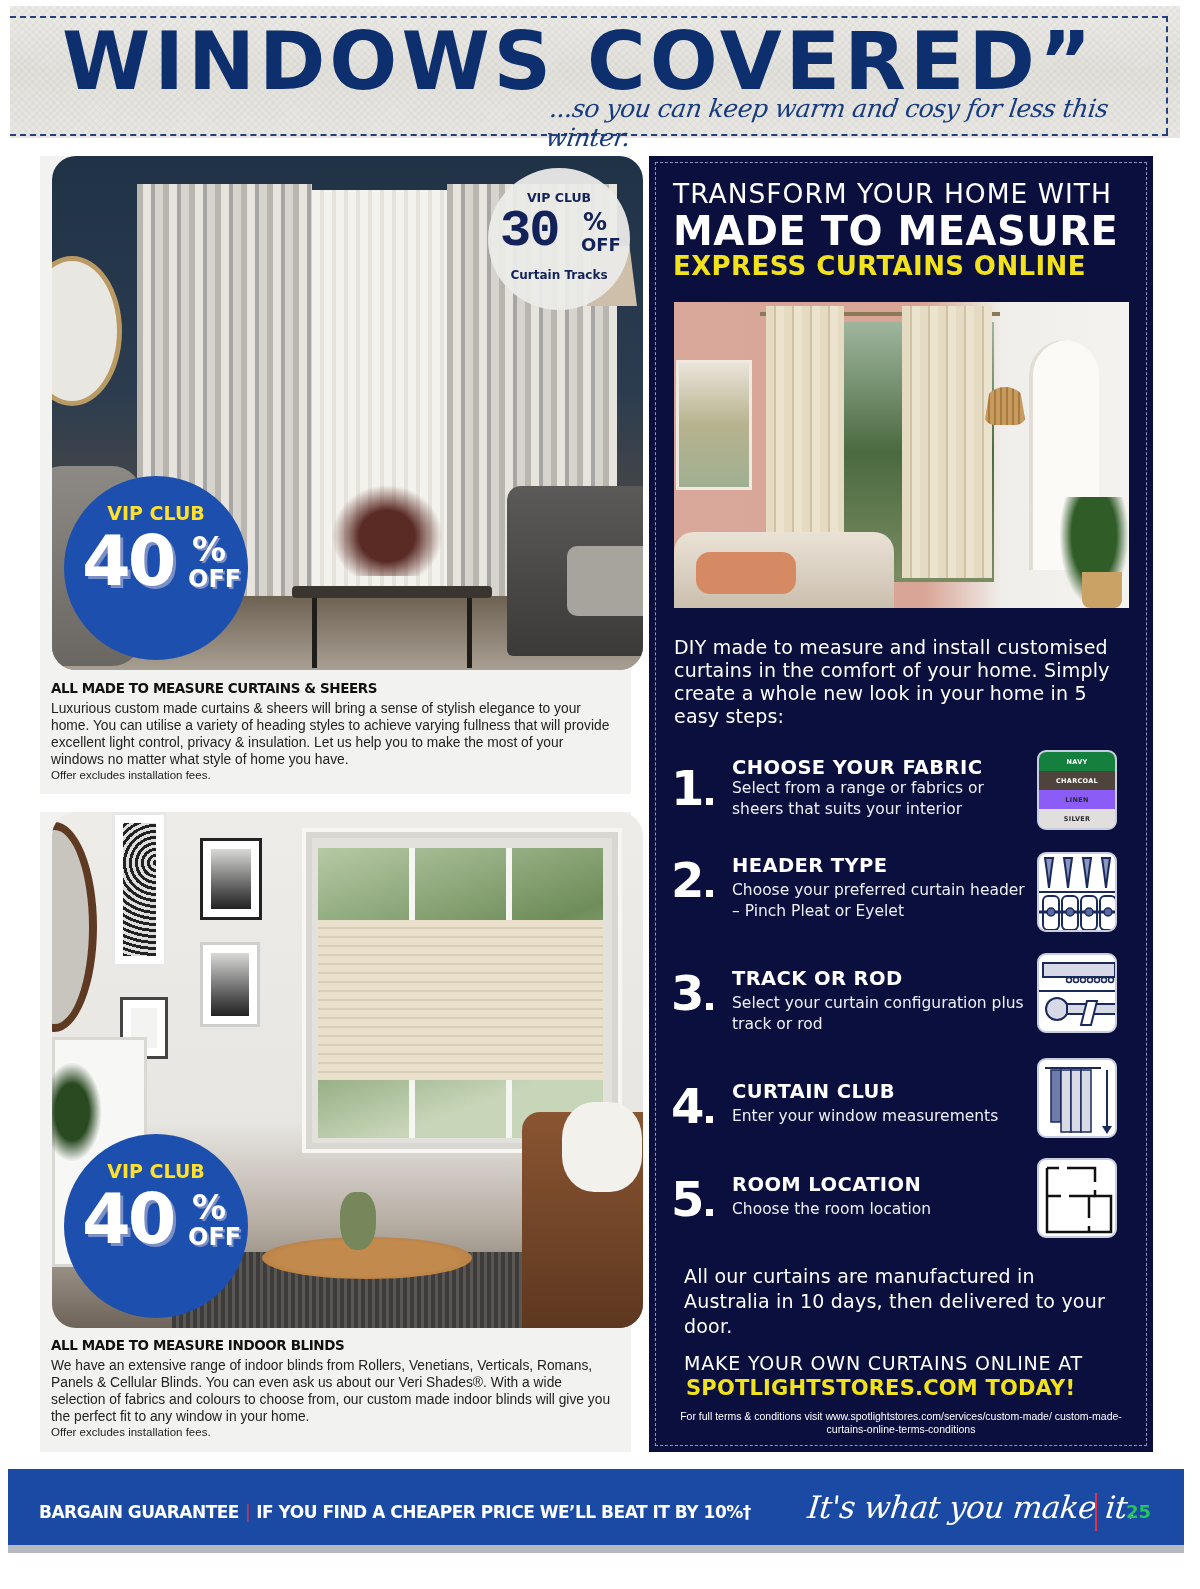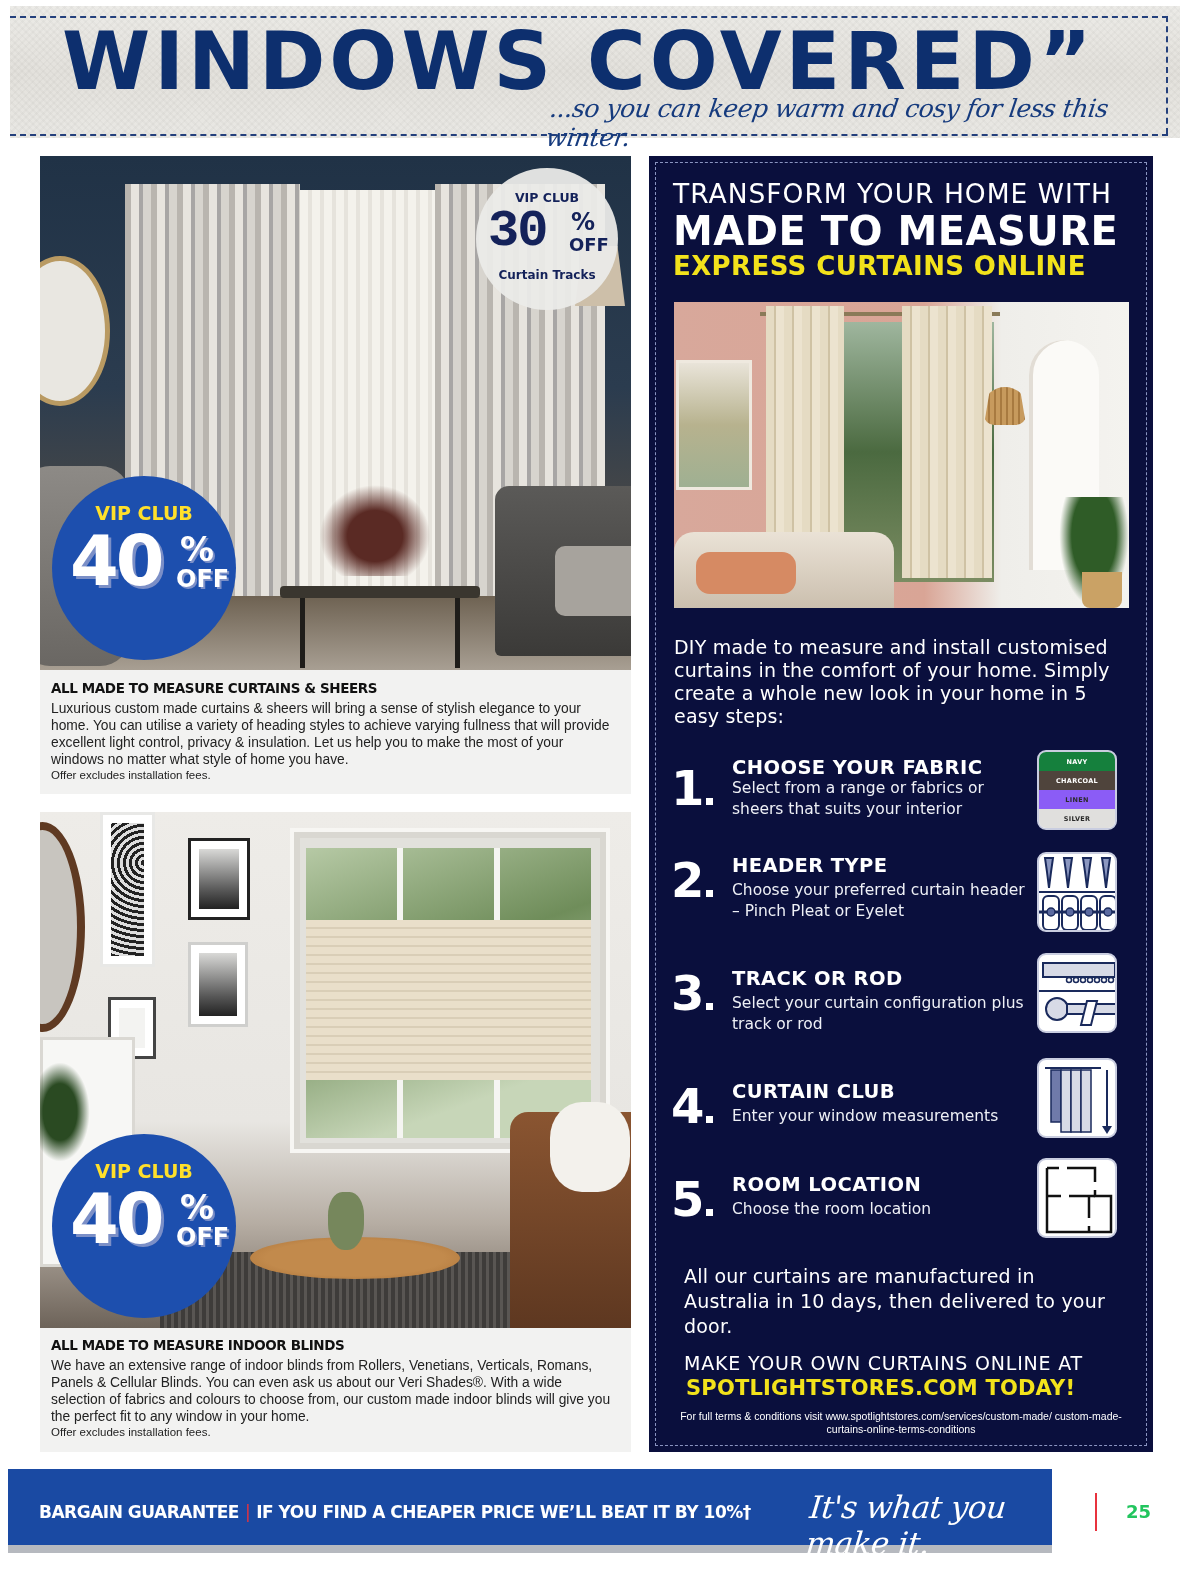--- a/index.html
+++ b/index.html
@@ -35,21 +35,21 @@
     font-size: 25px; color: #163b7e; letter-spacing: -0.5px;
     transform: skewX(-8deg);
   }
   
   .panel {
     position: absolute; left: 40px; width: 591px; background: #f2f2f1;
   }
   .panel-1 { top: 156px; height: 638px; }
   .panel-2 { top: 812px; height: 640px; }
   .photo {
-    position: absolute; left: 0; top: 0; width: 591px; overflow: hidden;
+    position: absolute; left: 12px; top: 0; width: 591px; overflow: hidden; border-radius: 24px;
   }
   .panel-1 .photo { height: 514px; }
   .panel-2 .photo { height: 516px; }
   .photo-1-bg {
     position: absolute; inset: 0;
     background: linear-gradient(180deg, #203246 0%, #2b3c4f 45%, #4e4a45 75%, #8a8175 100%);
   }
   .curtain {
     position: absolute; top: 28px; height: 430px;
     background: repeating-linear-gradient(90deg, #b9b5af 0 6px, #e7e4de 6px 14px, #a8a6a5 14px 18px, #d7d4ce 18px 26px);
@@ -361,21 +361,21 @@
     position: absolute; left: 37px; top: 1220px; color: #f2e21b;
     font-family: "DejaVu Sans", sans-serif; font-weight: bold; font-size: 21px; letter-spacing: 0.2px;
   }
   .nv-terms {
     position: absolute; left: 20px; right: 20px; top: 1254px; color: #fff; text-align: center;
     font-size: 10.5px; line-height: 12.5px;
   }
 
   
   .footer {
-    position: absolute; left: 8px; top: 1469px; width: 1044px; height: 84px;
+    position: absolute; left: 8px; top: 1469px; width: 1176px; height: 84px;
     background: #1a4aa3; border-bottom: 8px solid #b6b9bf;
   }
   .footer .f-left {
     position: absolute; left: 31px; top: 33px; color: #fff;
     font-family: "DejaVu Sans", sans-serif; font-weight: bold; font-size: 17px; letter-spacing: -0.5px;
   }
   .footer .sep { color: #e8323d; margin: 0 6px; font-weight: normal; }
   .footer .f-script {
     position: absolute; left: 800px; top: 20px; color: #fff;
     font-family: "DejaVu Serif", serif; font-style: italic; font-size: 31px; letter-spacing: -0.5px;

